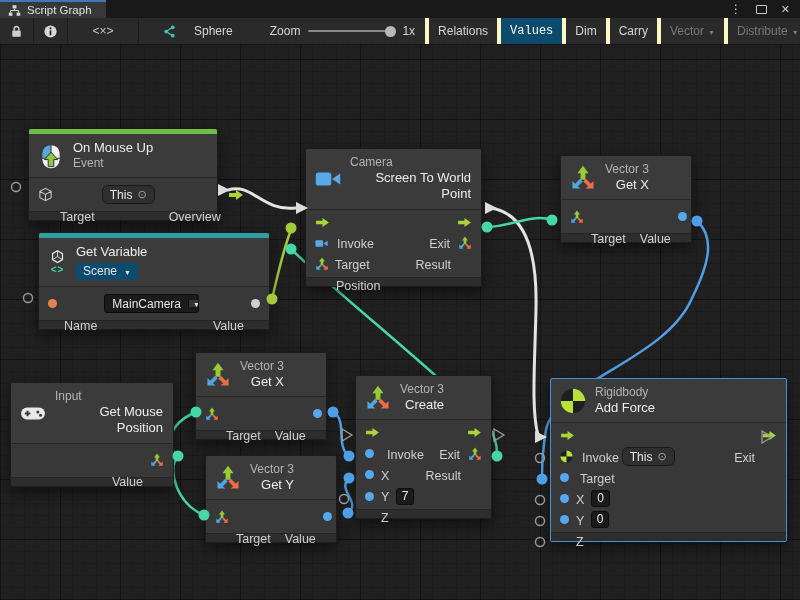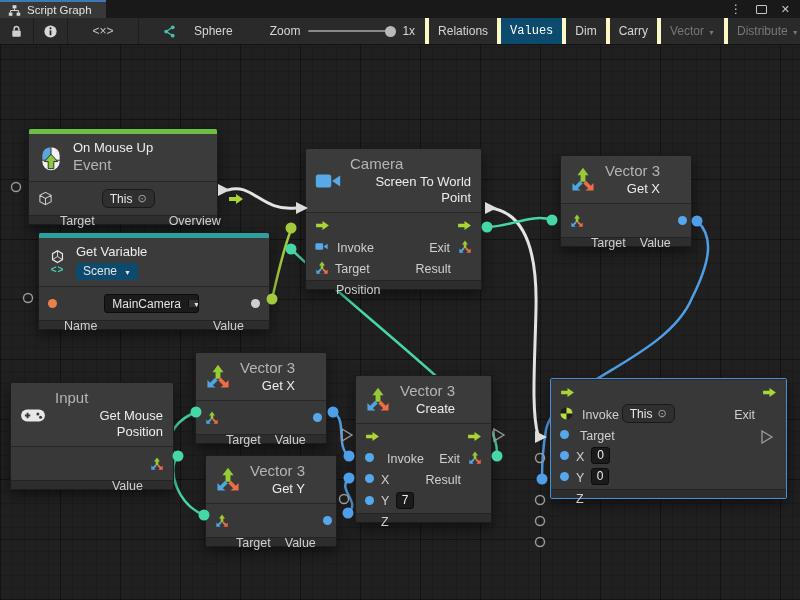--- a/index.html
+++ b/index.html
@@ -32,21 +32,21 @@
       repeating-linear-gradient(90deg, rgba(0,0,0,.13) 0 1px, transparent 1px 12px);}
   svg.layer{position:absolute;left:0;top:0;width:800px;height:600px;pointer-events:none;}
   #wires{z-index:1;} #portsfx{z-index:3;}
   
   .node{position:absolute;z-index:2;background:#3b3b3b;border:1px solid #1c1c1c;border-radius:2px;
         box-shadow:0 5px 14px rgba(0,0,0,.5);color:#d8d8d8;font-size:12.5px;}
   .node.selected{border:1px solid #4a90d9;}
   .cbar{height:5px;border-radius:2px 2px 0 0;}
   .hdr{display:flex;align-items:center;gap:9px;padding:6px 10px 6px 9px;}
   .hstack{display:flex;flex-direction:column;line-height:1.25;}
-  .hsmall{font-size:15px;color:#b4b4b4;}
+  .hsmall{font-size:12px;color:#b4b4b4;}
   .htitle{font-size:13px;color:#ededed;text-align:right;}
   .rows{border-top:1px solid #272727;background:#383838;padding:2px 0;}
   .row{display:flex;align-items:center;gap:7px;padding:0 9px;height:21px;}
   .row.tall{height:29px;}
   .sp{flex:1;}
   .ftr{height:8px;background:#2d2d2d;border-top:1px solid #242424;}
   .pdot{width:9px;height:9px;border-radius:50%;display:inline-block;flex:none;}
   .pdot.blue{background:#56a8ec;} .pdot.orange{background:#e8824d;} .pdot.grey{background:#cfcfcf;}
   .pill{display:inline-flex;align-items:center;gap:5px;background:#2f2f2f;border:1px solid #191919;border-radius:6px;padding:0 7px;height:17px;font-size:12px;color:#e8e8e8;}
   .pill .tgt{color:#a8a8a8;font-size:11px;}
@@ -456,20 +456,29 @@
     <div class="row" style="height:22px">
       <span class="pdot blue"></span>
       <span class="rlab">Z</span>
       <span class="vfield">7</span>
     </div>
   </div>
   <div class="ftr"></div>
 </div>
 
 <div class="node selected" style="left:550px;top:378px;width:235px">
+  <div class="hdr">
+    <svg class="ic" width="26" height="26">
+        <use href="#i-rb"></use>
+      </svg>
+    <div class="hstack">
+      <span class="hsmall">Rigidbody</span>
+      <span class="htitle">Add Force</span>
+    </div>
+  </div>
   <div class="rows">
     <div class="row">
       <svg class="ic" width="15" height="11">
           <use href="#i-flow"></use>
         </svg>
       <span class="rlab">Invoke</span>
       <span class="sp"></span>
       <span class="rlab">Exit</span>
       <svg class="ic" width="15" height="11">
           <use href="#i-flow"></use>

